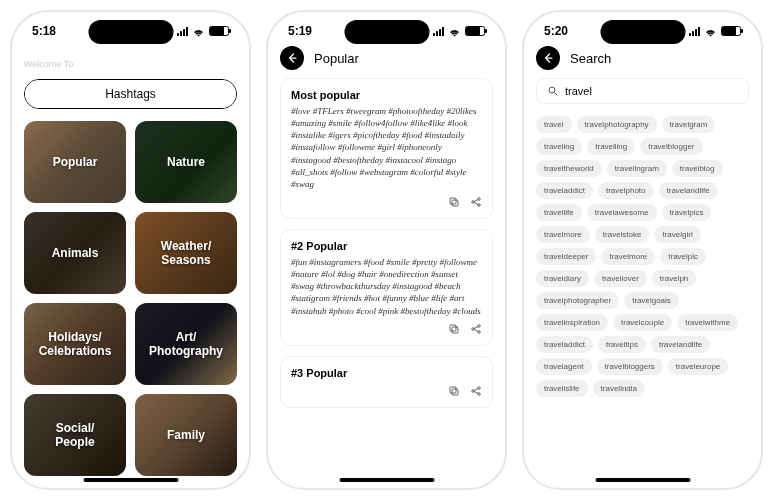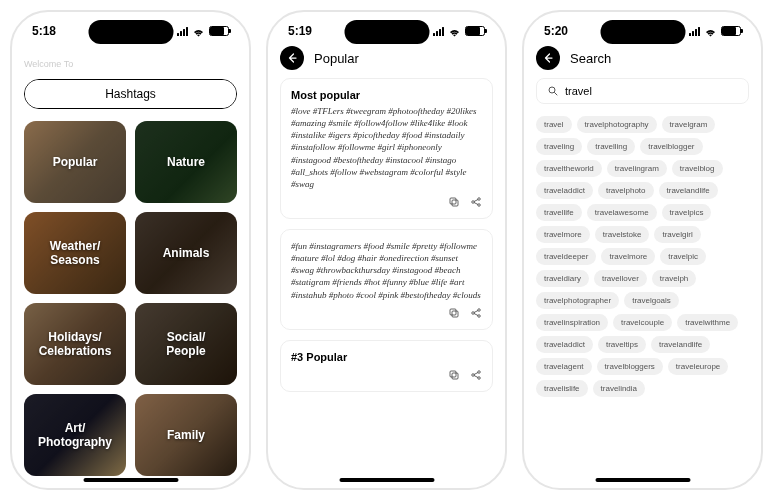--- a/index.html
+++ b/index.html
@@ -87,38 +87,38 @@
     <div class="seg">
       <div class="seg-item active">Hashtags</div>
     </div>
     <div class="cat-grid" id="cat-grid">
         <div class="cat popular">
           <span style="white-space: pre-line;">Popular</span>
         </div>
         <div class="cat nature">
           <span style="white-space: pre-line;">Nature</span>
         </div>
+        <div class="cat animals">
+          <span style="white-space: pre-line;">Animals</span>
+        </div>
         <div class="cat weather">
           <span style="white-space: pre-line;">Weather/
 Seasons</span>
         </div>
-        <div class="cat animals">
-          <span style="white-space: pre-line;">Animals</span>
-        </div>
         <div class="cat holidays">
           <span style="white-space: pre-line;">Holidays/
 Celebrations</span>
         </div>
+        <div class="cat art">
+          <span style="white-space: pre-line;">Art/
+Photography</span>
+        </div>
         <div class="cat social">
           <span style="white-space: pre-line;">Social/
 People</span>
-        </div>
-        <div class="cat art">
-          <span style="white-space: pre-line;">Art/
-Photography</span>
         </div>
         <div class="cat family">
           <span style="white-space: pre-line;">Family</span>
         </div>
       </div>
   </div>
   <div class="home-bar"></div>
 </div>
 
 <div class="phone">
@@ -161,20 +161,21 @@
             <svg viewBox="0 0 24 24">
               <circle cx="6" cy="12" r="2.5" stroke="#333" stroke-width="1.5" fill="none"></circle>
               <circle cx="18" cy="6" r="2.5" stroke="#333" stroke-width="1.5" fill="none"></circle>
               <circle cx="18" cy="18" r="2.5" stroke="#333" stroke-width="1.5" fill="none"></circle>
               <line x1="8" y1="11" x2="16" y2="7" stroke="#333" stroke-width="1.5"></line>
               <line x1="8" y1="13" x2="16" y2="17" stroke="#333" stroke-width="1.5"></line>
             </svg>
           </div>
         </div>
         <div class="card">
+          <div class="card-title">#2 Popular</div>
           <div class="card-tags">#fun #instagramers #food #smile #pretty #followme #nature #lol #dog #hair #onedirection #sunset #swag #throwbackthursday #instagood #beach #statigram #friends #hot #funny #blue #life #art #instahub #photo #cool #pink #bestoftheday #clouds</div>
           <div class="card-actions">
             <svg viewBox="0 0 24 24">
               <rect x="8" y="8" width="12" height="12" rx="2" stroke="#333" stroke-width="1.5" fill="none"></rect>
               <rect x="4" y="4" width="12" height="12" rx="2" stroke="#333" stroke-width="1.5" fill="none"></rect>
             </svg>
             <svg viewBox="0 0 24 24">
               <circle cx="6" cy="12" r="2.5" stroke="#333" stroke-width="1.5" fill="none"></circle>
               <circle cx="18" cy="6" r="2.5" stroke="#333" stroke-width="1.5" fill="none"></circle>
               <circle cx="18" cy="18" r="2.5" stroke="#333" stroke-width="1.5" fill="none"></circle>

